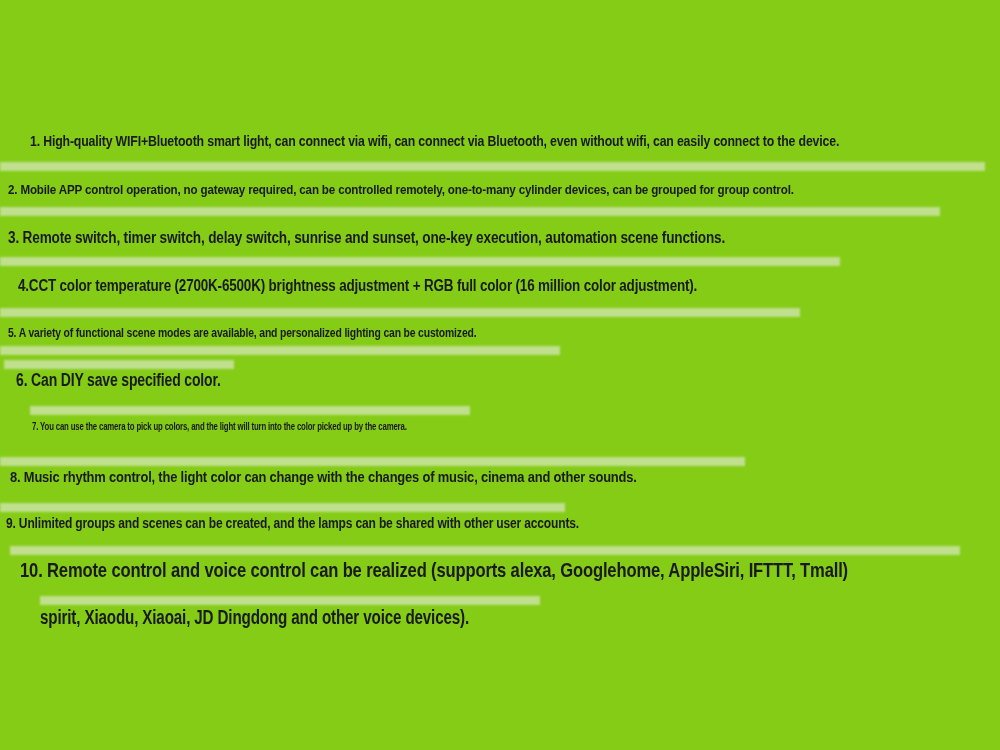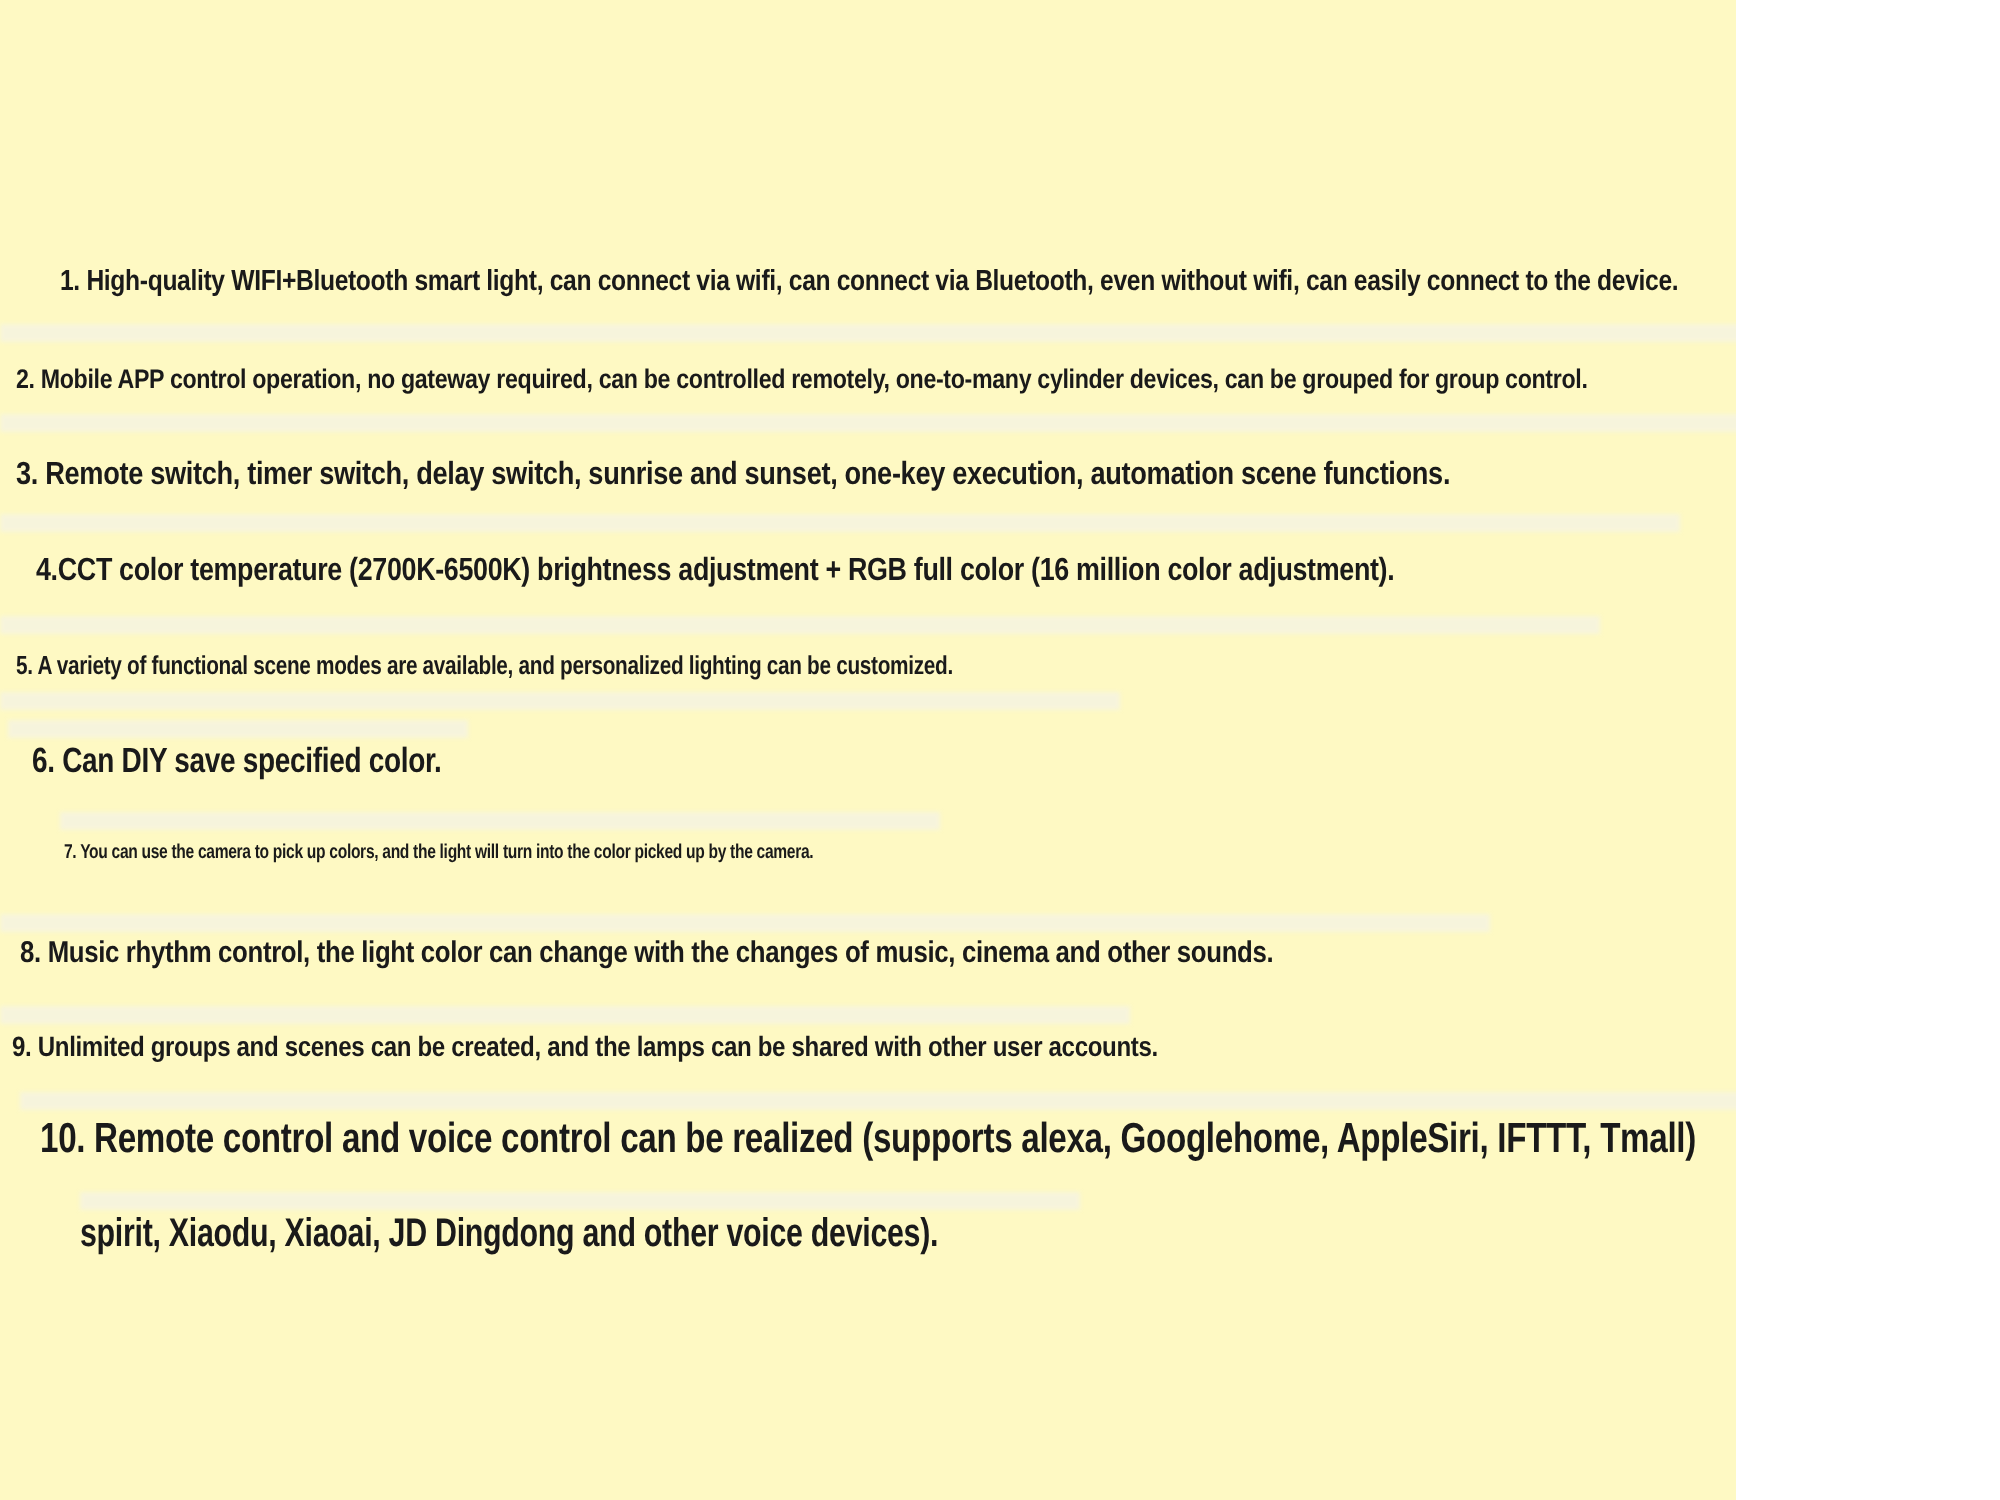--- a/index.html
+++ b/index.html
@@ -2,23 +2,23 @@
 <html><head>
 <meta charset="utf-8">
 <style>
   html, body {
     margin: 0;
     padding: 0;
     background: #ffffff;
   }
   #page {
     position: relative;
-    width: 868px;
+    width: 1000px;
     height: 750px;
-    background: #fef9c3;
+    background: #84cc16;
     overflow: hidden;
     font-family: "Liberation Sans", sans-serif;
   }
   .ln {
     position: absolute;
     white-space: nowrap;
     font-weight: 700;
     color: #1a1a1a;
     letter-spacing: -0.2px;
     transform-origin: left center;

